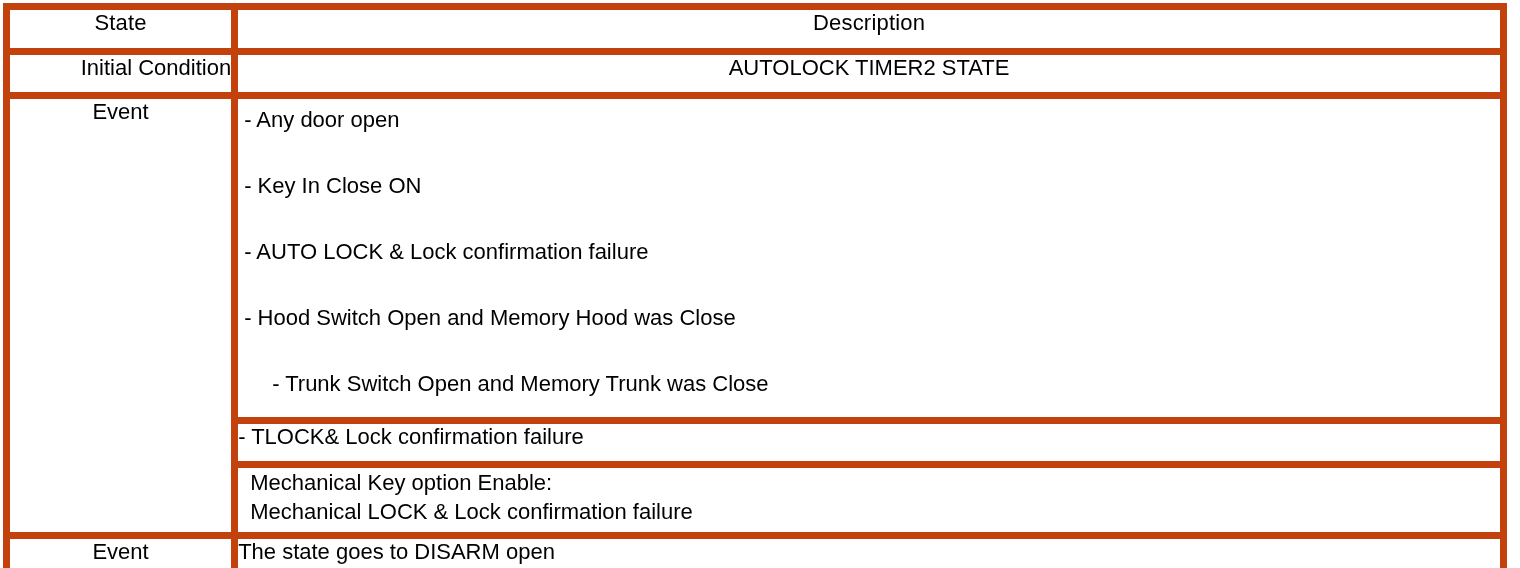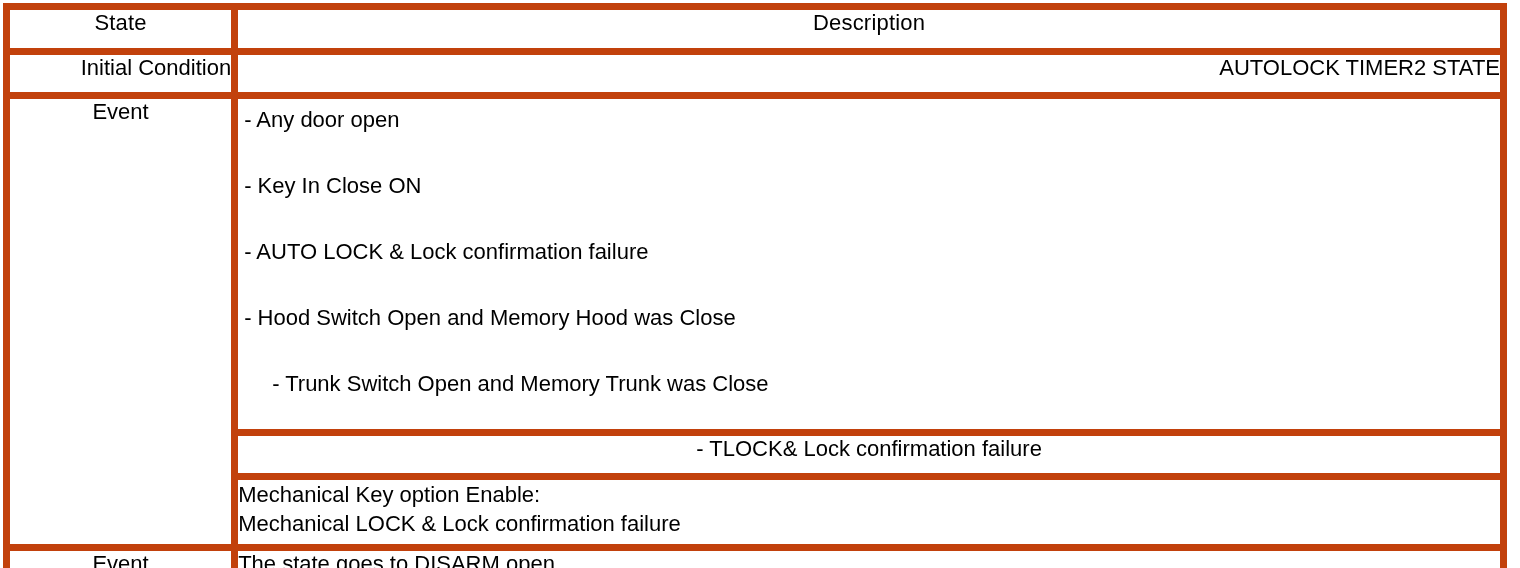--- a/index.html
+++ b/index.html
@@ -64,21 +64,21 @@
 
   
   .row-initial td { height: 44px; }
 
   .lbl-cell {
     text-align: right;
     font-size: 22px;
     padding-top: 10px;
   }
   .val-cell {
-    text-align: right;
+    text-align: center;
     font-size: 22px;
     padding-top: 10px;
     padding-left: 6px;
   }
 
   
   .event-label {
     text-align: center;
     font-size: 22px;
     padding-top: 10px;
@@ -86,49 +86,49 @@
   }
 
   
   .event-main {
     padding: 0;
     border-bottom: 1px solid #000000;
   }
   .event-list {
     list-style: none;
     margin: 0;
-    padding: 10px 0 12px 6px;
+    padding: 10px 0 0 6px;
   }
   .event-list li {
     font-size: 22px;
     height: 66px;
     line-height: 1.0;
     white-space: nowrap;
   }
   .event-list li:last-child { height: 44px; margin-left: 28px; }
 
   .event-sub {
     padding: 9px 0 0 6px;
     font-size: 22px;
     height: 44px;
     border-bottom: 1px solid #000000;
     white-space: nowrap;
-    text-align: center;
   }
 
   .mech-cell {
     padding: 8px 0 0 6px;
     font-size: 22px;
     height: 71px;
     border-bottom: 1px solid #000000;
   }
   .mech-line {
     display: block;
     line-height: 1.34;
     white-space: nowrap;
+    margin-left: 12px;
   }
 
   
   .row-action td { height: 40px; }
   .action-lbl {
     text-align: center;
     font-size: 22px;
     padding-top: 8px;
   }
   .action-val {

